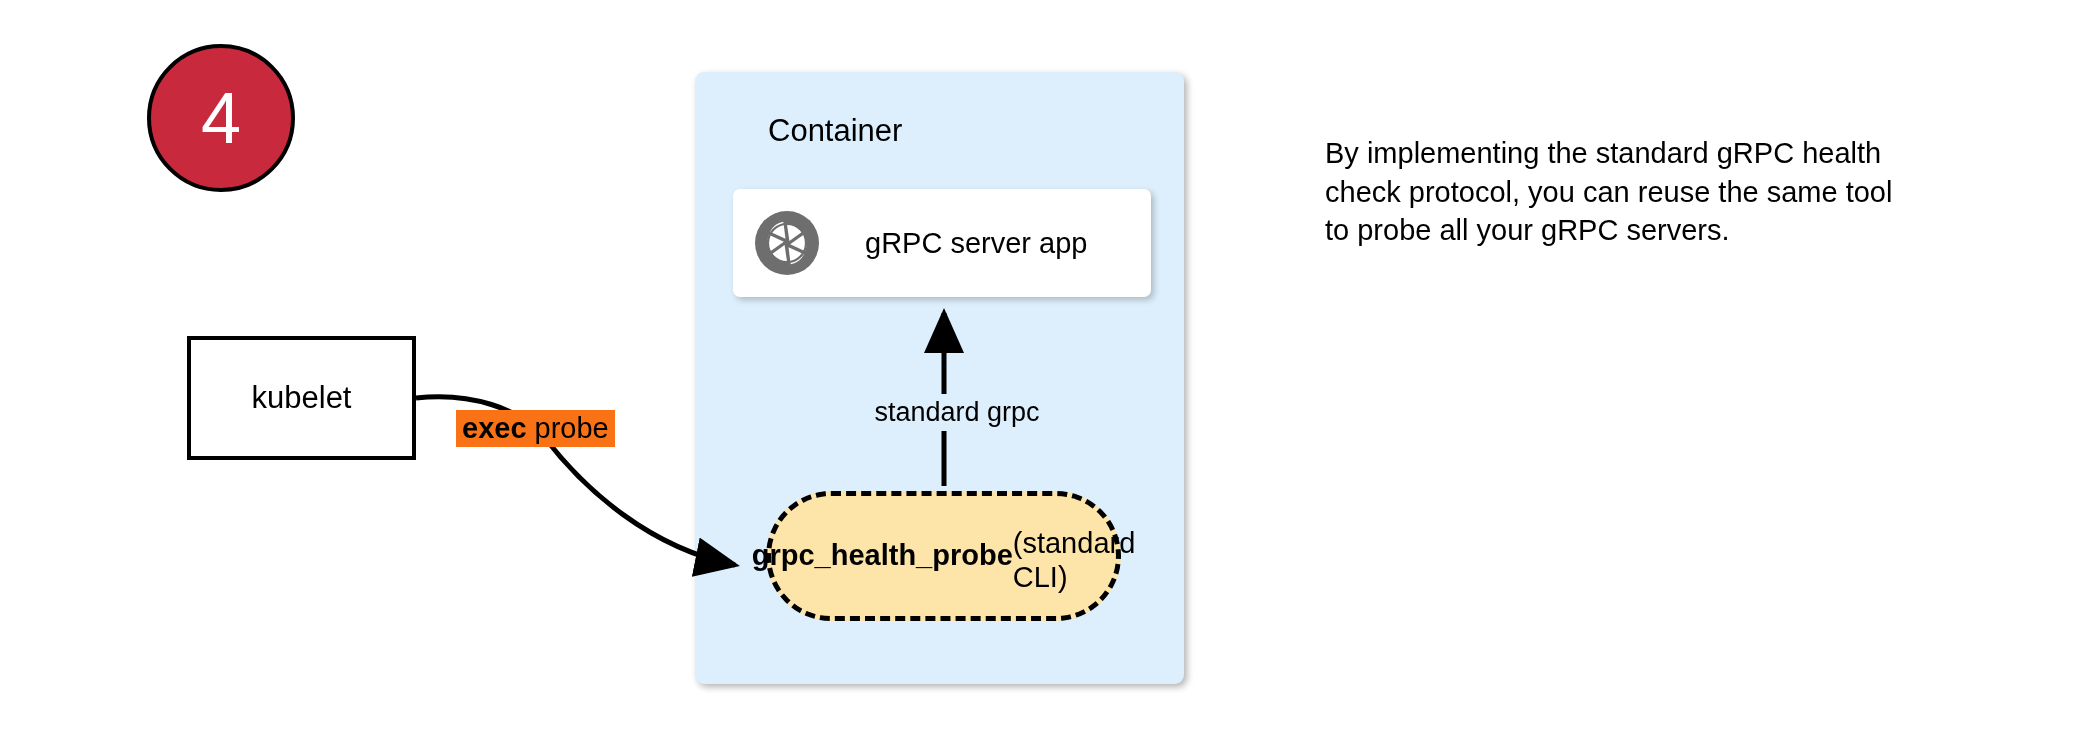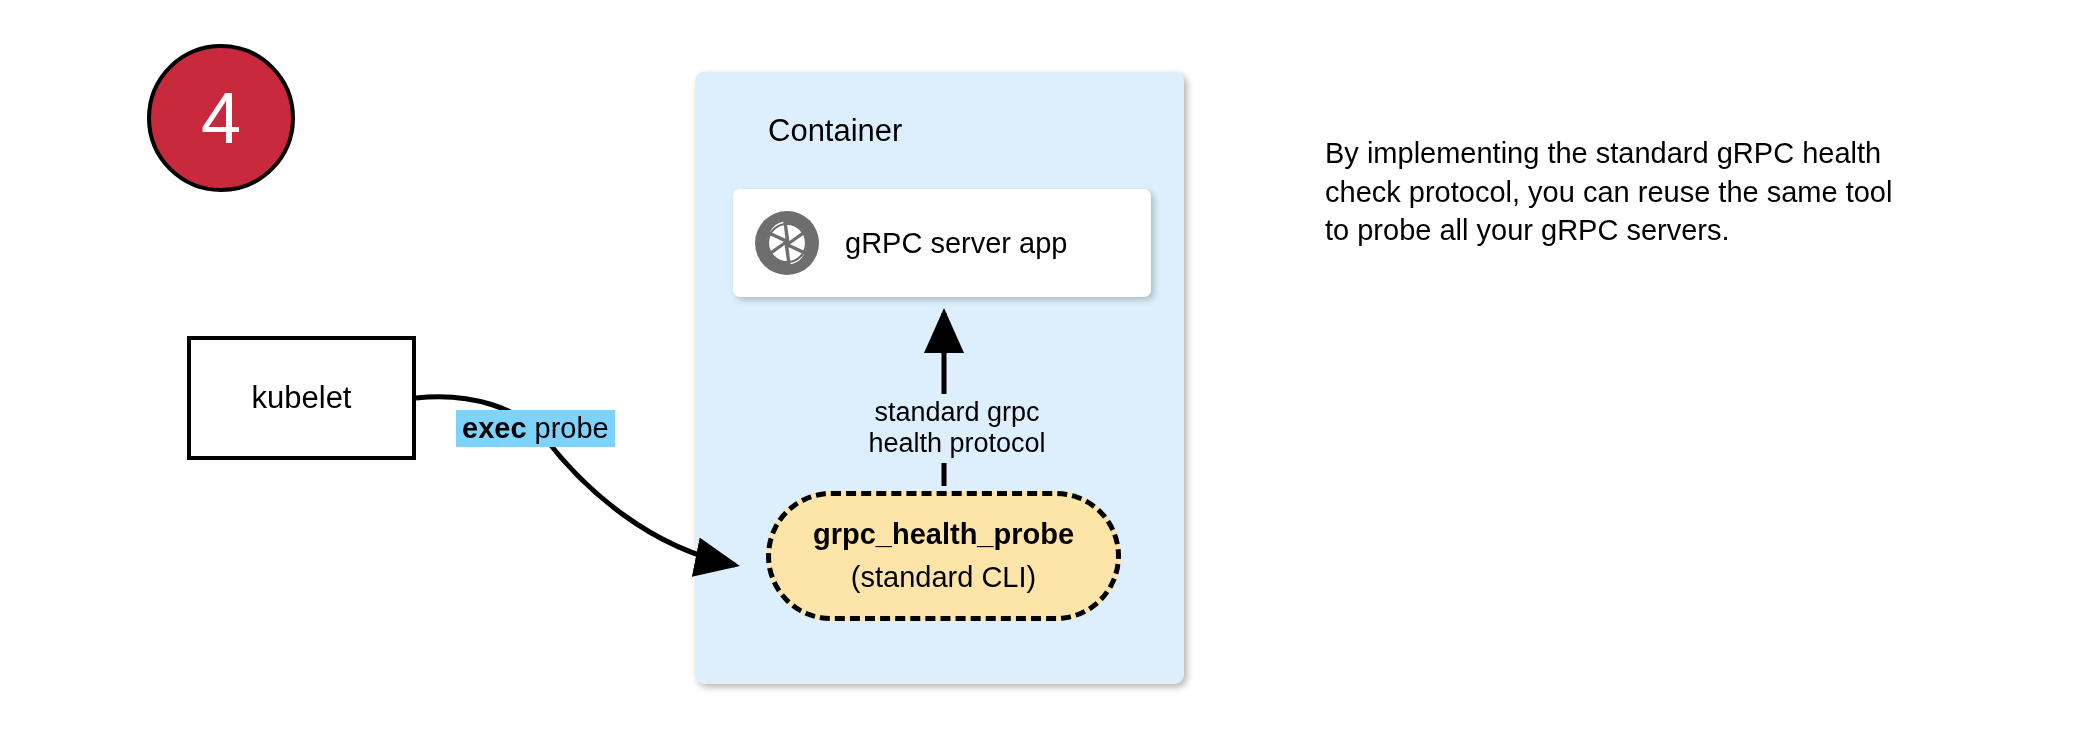--- a/index.html
+++ b/index.html
@@ -58,21 +58,21 @@
     line-height: 1.1;
   }
 
   
   #exec-probe-label {
     position: absolute;
     left: 456px;
     top: 410px;
     font-size: 29px;
     white-space: nowrap;
-    background: #7dd3fc;
+    background: #f97316;
     padding: 2px 6px;
   }
   #exec-probe-label .bold { font-weight: bold; }
 
   
   #container-panel {
     position: absolute;
     left: 695px;
     top: 72px;
     width: 489px;
@@ -98,40 +98,41 @@
     top: 189px;
     width: 418px;
     height: 108px;
     background: #ffffff;
     border-radius: 7px;
     box-shadow: 3px 3px 6px rgba(0,0,0,0.22);
     box-sizing: border-box;
     display: flex;
     align-items: center;
     padding-left: 22px;
+    gap: 20px;
   }
   #grpc-server-card .app-name {
     font-size: 29px;
     margin-left: 26px;
   }
   .aperture-icon { display: block; }
 
   
   #probe-pill {
     position: absolute;
     left: 766px;
     top: 491px;
     width: 355px;
     height: 130px;
     background: #fde5a9;
     border: 5px dashed #000000;
     border-radius: 66px;
     box-sizing: border-box;
     display: flex;
-    flex-direction: column;
+    flex-direction: row;
     align-items: center;
     justify-content: center;
   }
   #probe-pill .pill-title {
     font-size: 29px;
     font-weight: bold;
     line-height: 1.15;
   }
   #probe-pill .pill-sub {
     font-size: 29px;
@@ -226,16 +227,15 @@
 
   <path d="M944,486 L944,313" fill="none" stroke="#000000" stroke-width="5" marker-end="url(#arrowhead)"></path>
 </svg>
 
 <div id="exec-probe-label">
   <span class="bold">exec</span><span> probe</span>
 </div>
 
 <div id="protocol-label">
   <div>standard grpc</div>
-  <div>health protocol</div>
 </div>
 
 <div id="side-note">By implementing the standard gRPC health check protocol, you can reuse the same tool to probe all your gRPC servers.</div>
 
 </body></html>

